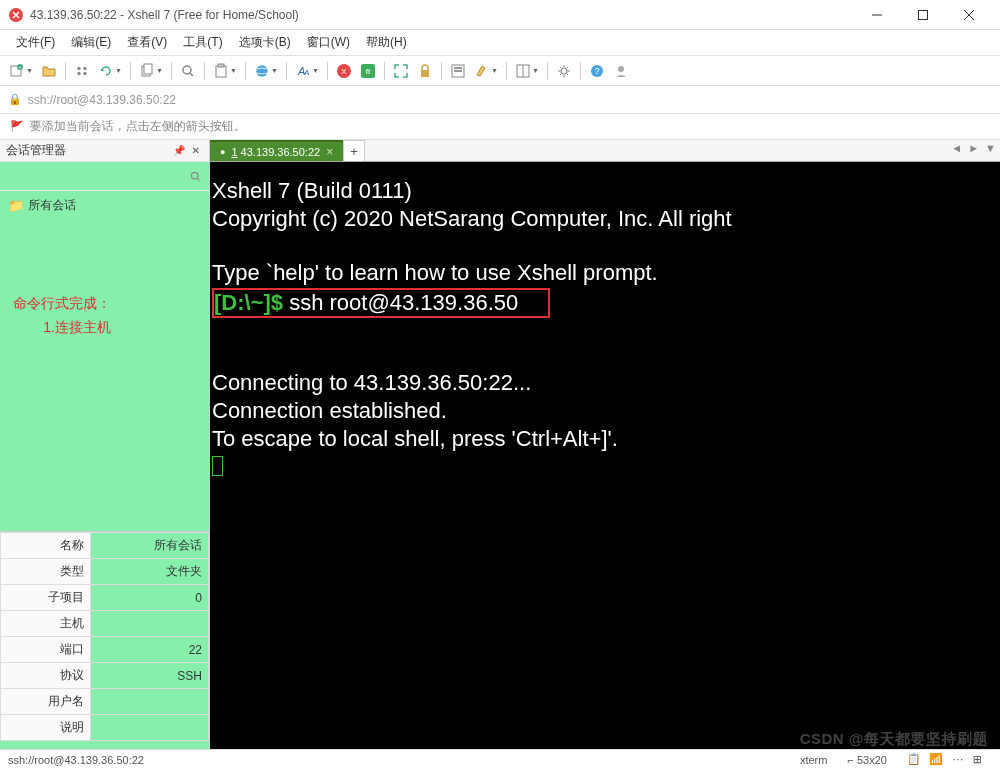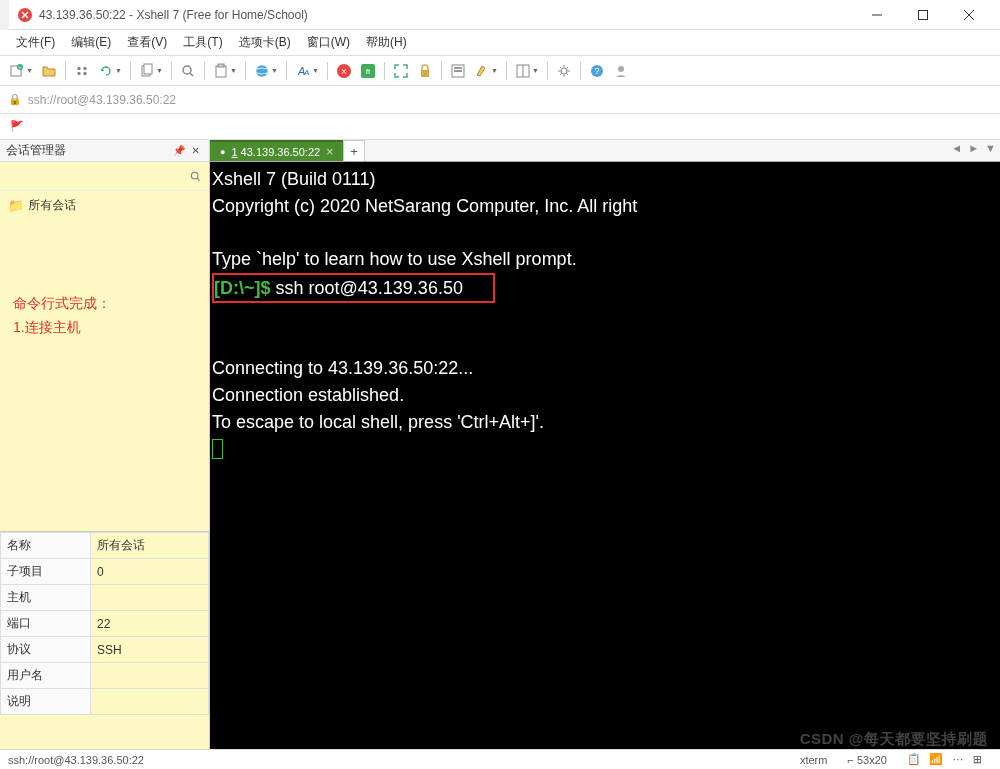--- a/index.html
+++ b/index.html
@@ -1,19 +1,19 @@
 <!DOCTYPE html>
 <html><head>
 <meta charset="utf-8">
 <style>
 * { margin: 0; padding: 0; box-sizing: border-box; font-family: "Microsoft YaHei", "Segoe UI", sans-serif; }
 body { width: 1000px; height: 769px; background: #f0f0f0; overflow: hidden; position: relative; font-size: 12px; }
 
 
-.titlebar { height: 30px; background: #fff; display: flex; align-items: center; padding: 0 8px; border-bottom: 1px solid #e0e0e0; margin-left: 9px; }
+.titlebar { height: 30px; background: #fff; display: flex; align-items: center; padding: 0 8px; border-bottom: 1px solid #e0e0e0; }
 .titlebar .icon { width: 16px; height: 16px; margin-right: 6px; display: flex; align-items: center; justify-content: center; }
 .titlebar .title { color: #555; font-size: 12px; flex: 1; }
 .titlebar .win-controls { display: flex; gap: 0; }
 .titlebar .win-btn { width: 46px; height: 30px; display: flex; align-items: center; justify-content: center; color: #555; cursor: pointer; }
 
 
 .menubar { height: 26px; background: #fff; display: flex; align-items: center; padding: 0 8px; border-bottom: 1px solid #e0e0e0; }
 .menubar .menu-item { padding: 4px 8px; color: #333; cursor: pointer; font-size: 12px; }
 
 
@@ -31,21 +31,21 @@
 
 
 .infobar { height: 26px; background: #fff; display: flex; align-items: center; padding: 0 10px; border-bottom: 1px solid #e0e0e0; }
 .infobar .flag { color: #c00; margin-right: 6px; font-size: 11px; }
 .infobar .text { color: #888; font-size: 12px; }
 
 
 .main { display: flex; height: calc(100% - 160px); }
 
 
-.sidebar { width: 210px; background: #fef9c3; border-right: 1px solid #ccc; display: flex; flex-direction: column; }
+.sidebar { width: 210px; background: #86efac; border-right: 1px solid #ccc; display: flex; flex-direction: column; text-align: right; }
 .sidebar-header { height: 22px; background: #f5f5f5; border-bottom: 1px solid #ddd; display: flex; align-items: center; padding: 0 6px; font-size: 12px; color: #333; }
 .sidebar-header .spacer { flex: 1; }
 .sidebar-header .pin { cursor: pointer; padding: 0 3px; color: #555; font-size: 10px; }
 .sidebar-tree { flex: 0 0 auto; padding: 4px; height: 340px; overflow: auto; position: relative; }
 .tree-item { display: flex; align-items: center; padding: 2px 4px; font-size: 12px; color: #333; cursor: pointer; }
 .tree-item .folder-icon { margin-right: 4px; font-size: 13px; }
 .search-row { padding: 4px; border-bottom: 1px solid #eee; display: flex; justify-content: flex-end; }
 .search-btn { width: 20px; height: 20px; display: flex; align-items: center; justify-content: center; color: #777; cursor: pointer; }
 
 
@@ -62,21 +62,21 @@
 .tabbar { height: 22px; background: #f5f5f5; display: flex; align-items: stretch; border-bottom: 1px solid #aaa; position: relative; }
 .tab { background: #4a8c2e; color: #fff; padding: 0 10px; display: flex; align-items: center; font-size: 11px; gap: 6px; cursor: pointer; border-top: 2px solid #3a7020; }
 .tab .dot { color: #fff; font-size: 9px; }
 .tab .close { color: #cfe8c0; cursor: pointer; font-size: 12px; }
 .tab .underline { text-decoration: underline; }
 .newtab { width: 22px; display: flex; align-items: center; justify-content: center; border: 1px solid #ccc; background: #fff; cursor: pointer; margin-left: 0px; font-size: 13px; color: #555; border-bottom: none; }
 .tab-nav { position: absolute; right: 2px; top: 2px; display: flex; gap: 2px; }
 .tab-nav span { cursor: pointer; color: #888; font-size: 11px; padding: 0 2px; }
 
 
-.terminal { flex: 1; background: #000; color: #fff; font-family: "Consolas", "Courier New", monospace; font-size: 18px; padding: 4px 2px; line-height: 26px; white-space: pre; position: relative; overflow: hidden; }
+.terminal { flex: 1; background: #000; color: #fff; font-family: "Consolas", "Courier New", monospace; font-size: 22px; padding: 16px 2px; line-height: 26px; white-space: pre; position: relative; overflow: hidden; }
 .term-green { color: #3fbf3f; font-weight: bold; }
 .term-highlight { border: 2px solid #e03030; display: inline-block; padding-right: 30px; }
 .cursor-block { display: inline-block; width: 11px; height: 20px; border: 1px solid #3fbf3f; vertical-align: middle; }
 
 
 .statusbar { height: 20px; background: #fff; border-top: 1px solid #ddd; display: flex; align-items: center; padding: 0 8px; font-size: 11px; color: #555; }
 .statusbar .spacer { flex: 1; }
 .statusbar .seg { padding: 0 10px; }
 
 
@@ -262,20 +262,21 @@
     </div>
 </div>
 
 <div class="addressbar">
   <span class="lock">🔒</span>
   <span class="url">ssh://root@43.139.36.50:22</span>
 </div>
 
 <div class="infobar">
   <span class="flag">🚩</span>
+  <span class="text">要添加当前会话，点击左侧的箭头按钮。</span>
 </div>
 
 <div class="main">
 
   <div class="sidebar">
     <div class="sidebar-header">
       <span>会话管理器</span>
       <span class="spacer"></span>
       <span class="pin">📌</span>
       <span class="pin">✕</span>
@@ -299,20 +300,24 @@
       </div>
     </div>
     <div class="props">
       <table>
         <tbody>
             <tr>
               <td>名称</td>
               <td>所有会话</td>
             </tr>
         <tr>
+              <td>类型</td>
+              <td>文件夹</td>
+            </tr>
+        <tr>
               <td>子项目</td>
               <td>0</td>
             </tr>
         <tr>
               <td>主机</td>
               <td></td>
             </tr>
         <tr>
               <td>端口</td>
               <td>22</td>

